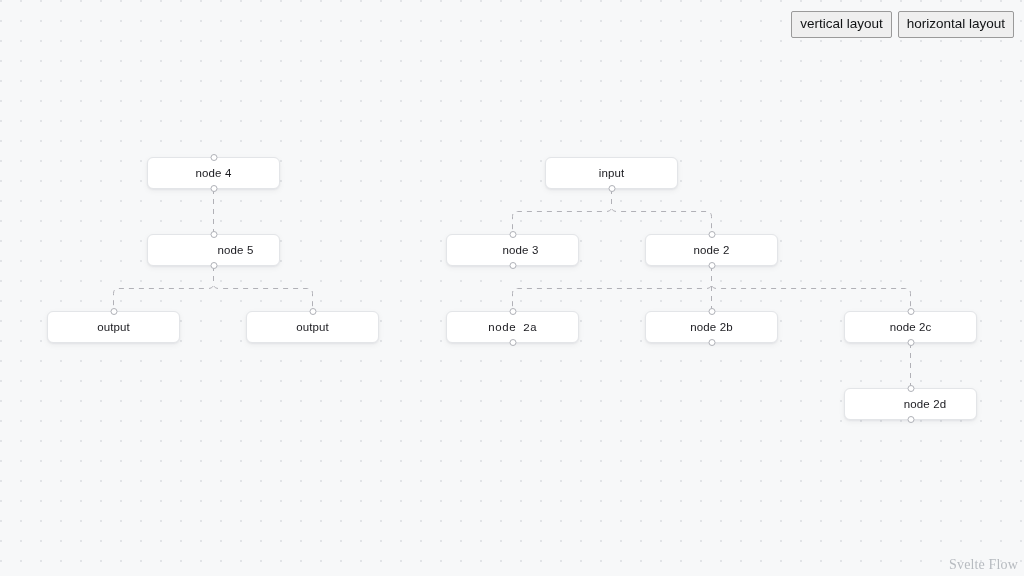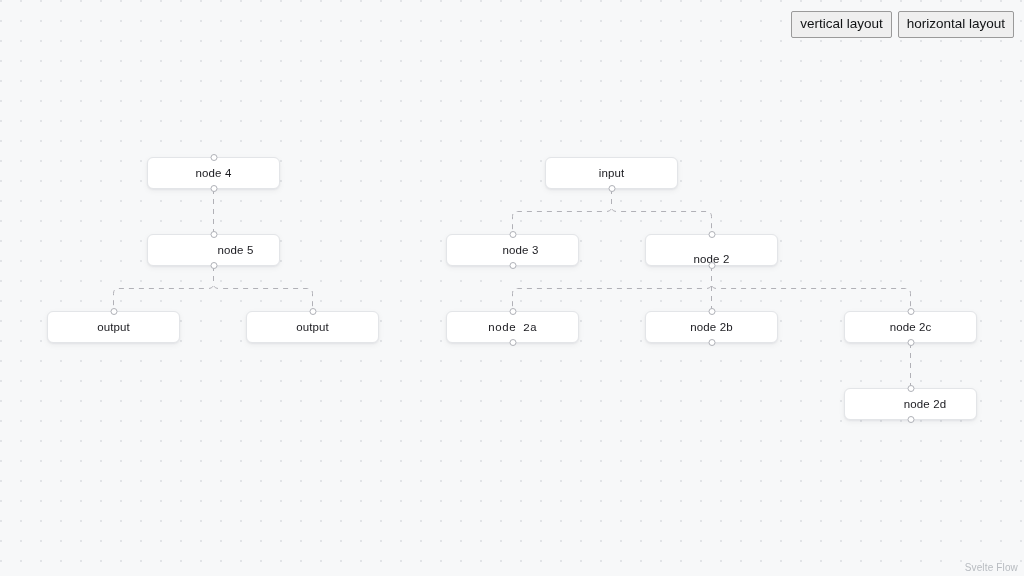--- a/index.html
+++ b/index.html
@@ -106,25 +106,26 @@
     cursor: crosshair;
   }
   .handle.top    { top: -4px; }
   .handle.bottom { bottom: -4px; }
 
   
   .attribution {
     position: absolute;
     right: 6px;
     bottom: 3px;
-    font-size: 10px;
+    font-size: 14px;
     color: #b7bbc0;
     z-index: 30;
     text-decoration: none;
     letter-spacing: 0.15px;
+    font-family: Liberation Serif, serif;
   }
 </style>
 </head>
 <body>
 
 <div id="app">
 
   <div id="flow">
 
     <svg id="edges" width="1024" height="576" viewBox="0 0 1024 576">
@@ -160,21 +161,21 @@
         </div>
         <div class="node" style="left: 545px; top: 157px;">
           <div class="handle bottom"></div>
           <span class="label">input</span>
         </div>
         <div class="node" style="left: 446px; top: 234px; padding-left: 16px;">
           <div class="handle top"></div>
           <div class="handle bottom"></div>
           <span class="label">node 3</span>
         </div>
-        <div class="node" style="left: 645px; top: 234px; align-items: flex-end;">
+        <div class="node" style="left: 645px; top: 234px;">
           <div class="handle top"></div>
           <div class="handle bottom"></div>
           <span class="label">node 2</span>
         </div>
         <div class="node" style="left: 446px; top: 311px; font-family: Liberation Mono, monospace;">
           <div class="handle top"></div>
           <div class="handle bottom"></div>
           <span class="label">node 2a</span>
         </div>
         <div class="node" style="left: 645px; top: 311px;">

